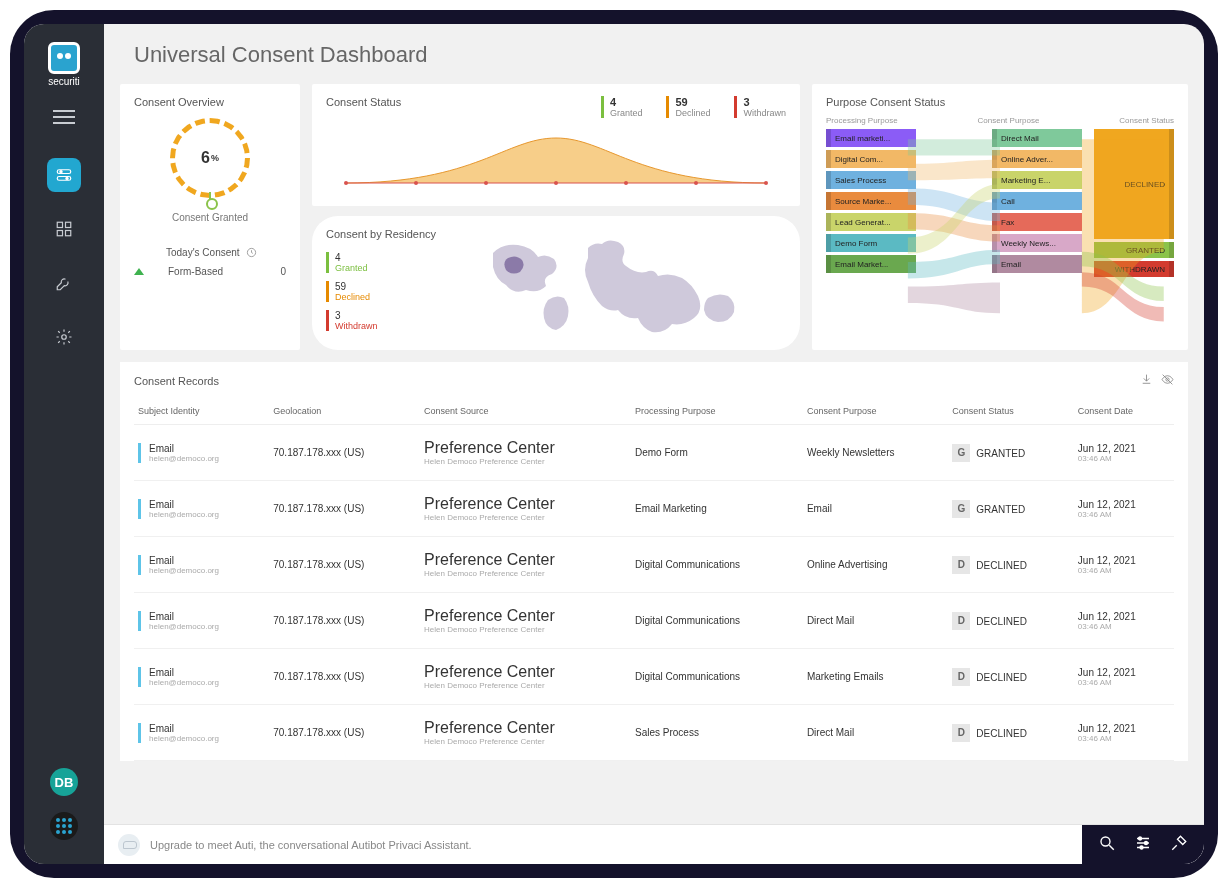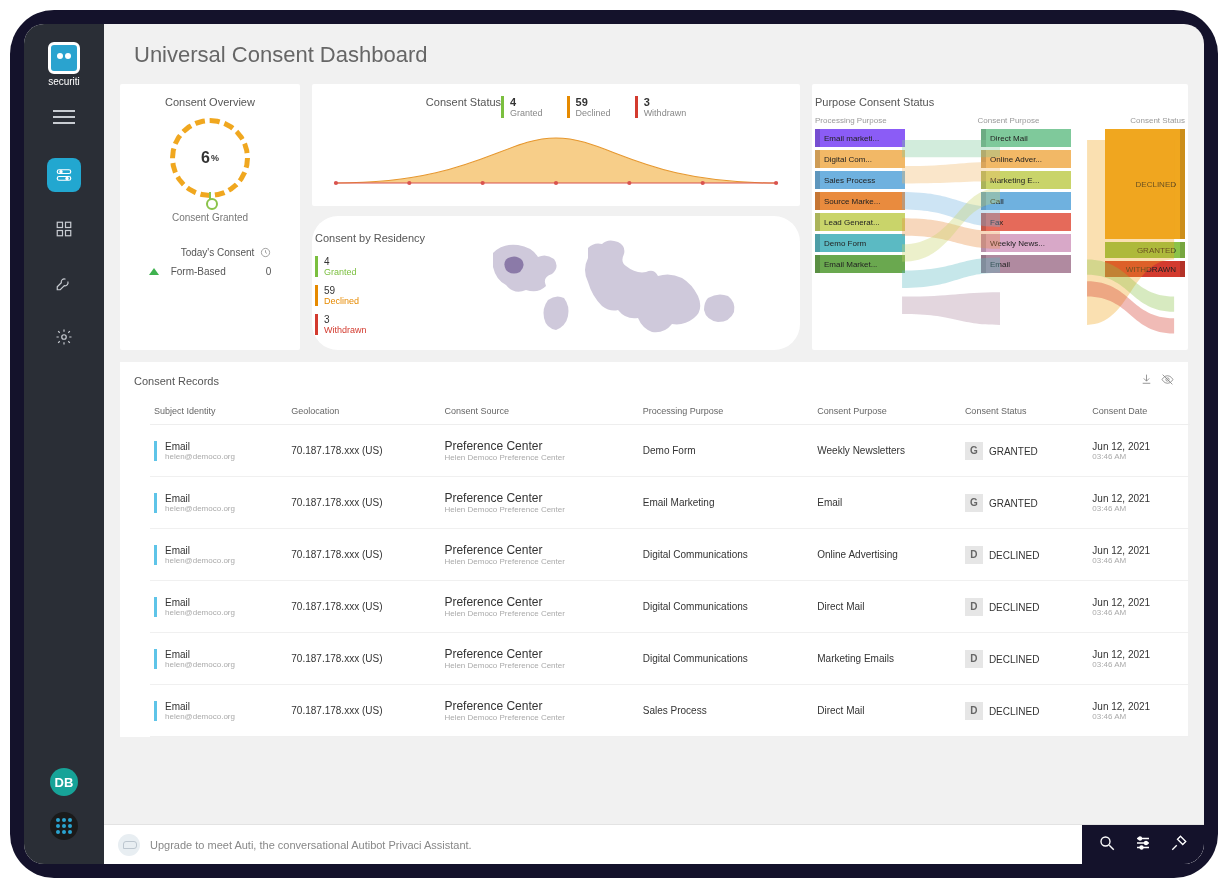--- a/index.html
+++ b/index.html
@@ -23,21 +23,21 @@
   .sidebar-bottom{margin-top:auto;display:flex;flex-direction:column;gap:16px;align-items:center;padding-bottom:10px;}
   .avatar{width:28px;height:28px;border-radius:50%;background:#17a398;color:#fff;display:flex;align-items:center;justify-content:center;font-size:13px;font-weight:600;}
   .apps-icon{width:28px;height:28px;border-radius:50%;background:#1a1a1a;display:flex;align-items:center;justify-content:center;}
   .apps-grid{display:grid;grid-template-columns:repeat(3,4px);gap:2px;}
   .apps-grid span{width:4px;height:4px;background:#2aa3cf;border-radius:50%;}
   
   .main{flex:1;display:flex;flex-direction:column;overflow:hidden;}
   .title-bar{padding:18px 30px 10px;color:#666;font-size:22px;font-weight:400;}
   .content{flex:1;padding:6px 16px 10px;overflow:auto;display:flex;flex-direction:column;gap:12px;}
   .cards-row{display:flex;gap:12px;}
-  .card{background:#fff;border-radius:2px;padding:12px 3px;color:#333;align-items:center;}
+  .card{background:#fff;border-radius:2px;padding:12px 14px;color:#333;}
   .card-title{font-size:11px;color:#555;margin-bottom:8px;}
   
   .overview{width:180px;display:flex;flex-direction:column;}
   .gauge-wrap{display:flex;flex-direction:column;align-items:center;margin:6px 0;}
   .gauge{width:72px;height:72px;border-radius:50%;background:#fff;display:flex;align-items:center;justify-content:center;font-size:16px;font-weight:600;color:#333;position:relative;}
   .gauge-ring{position:absolute;inset:-4px;border-radius:50%;border:5px dashed #f0a71f;}
   .gauge sup{font-size:9px;margin-left:1px;}
   .gauge-label{font-size:10px;color:#777;margin-top:18px;}
   .pointer{position:absolute;bottom:-12px;width:2px;height:14px;background:#8bc34a;}
   .pointer:after{content:"";position:absolute;left:-3px;bottom:-4px;width:8px;height:8px;border:2px solid #8bc34a;border-radius:50%;background:#fff;}
@@ -71,26 +71,26 @@
   .sk-col{display:flex;flex-direction:column;gap:3px;flex:1}
   .sk-node{height:18px;font-size:8px;color:#222;display:flex;align-items:center;padding:0 4px;white-space:nowrap;overflow:hidden;border-left:5px solid rgba(0,0,0,.15);}
   .sk-col.right .sk-node{justify-content:flex-end;border-left:0;border-right:5px solid rgba(0,0,0,.15);}
   .sk-links{position:absolute;inset:0;pointer-events:none;}
   
   .records{background:#fff;padding:10px 14px 0;}
   .rec-head{display:flex;align-items:center;margin-bottom:8px;}
   .rec-title{font-size:11px;color:#555;}
   .rec-icons{margin-left:auto;display:flex;gap:8px;color:#888;}
   .rec-icons svg{width:13px;height:13px;stroke:#888;fill:none;stroke-width:1.6;}
-  table{width:100%;border-collapse:collapse;font-size:10px;color:#333;margin-left:16px;}
+  table{width:100%;border-collapse:collapse;font-size:10px;color:#333;}
   th{text-align:left;font-weight:500;color:#666;font-size:9px;padding:8px 4px;border-bottom:1px solid #eee;}
   td{padding:14px 4px;border-bottom:1px solid #f0f0f0;vertical-align:middle;}
   .idcell{border-left:3px solid #5ec4e8;padding-left:8px;}
   .idcell .p{font-size:10px;color:#333}.idcell .s{font-size:8px;color:#aaa}
-  .srccell .p{font-size:12px;color:#333}.srccell .s{font-size:8px;color:#aaa}
+  .srccell .p{font-size:16px;color:#333}.srccell .s{font-size:8px;color:#aaa}
   .badge{display:inline-flex;align-items:center;justify-content:center;width:18px;height:18px;background:#e6e6e6;color:#666;font-size:10px;font-weight:600;margin-right:6px;}
   .dcell .p{font-size:10px;color:#333}.dcell .s{font-size:8px;color:#aaa}
   
   .footer{height:40px;background:#fff;border-top:1px solid #e3e3e3;display:flex;align-items:center;padding:0 14px;position:relative;}
   .chat-bubble{width:22px;height:22px;border-radius:50%;background:#e8eef2;margin-right:10px;position:relative;}
   .chat-bubble:after{content:"";position:absolute;top:7px;left:5px;width:12px;height:6px;border:1.5px solid #bcc6cf;border-radius:3px 3px 3px 0;}
   .foot-text{font-size:11px;color:#888;}
   .foot-tools{position:absolute;right:0;top:0;bottom:0;background:#14122b;display:flex;align-items:center;gap:18px;padding:0 16px;}
   .foot-tools svg{width:18px;height:18px;stroke:#fff;fill:none;stroke-width:1.8;}
 </style>
@@ -175,21 +175,21 @@
           </div>
           <div class="sub-section">
             <div class="sub-head">
               <span>Today's Consent</span>
               <svg width="11" height="11" viewBox="0 0 24 24" style="stroke:#999;fill:none;stroke-width:2">
                     <circle cx="12" cy="12" r="9"></circle>
                     <path d="M12 7v5l3 2"></path>
                   </svg>
             </div>
             <div class="form-row" style="margin-top:8px">
-              <span style="display:flex;align-items:center;gap:12px">
+              <span style="display:flex;align-items:center;gap:24px">
                     <span class="tri"></span>
                     <span>Form-Based</span>
                   </span>
               <span>0</span>
             </div>
           </div>
         </div>
 
         <div class="mid-col">
           <div class="card status-card">

